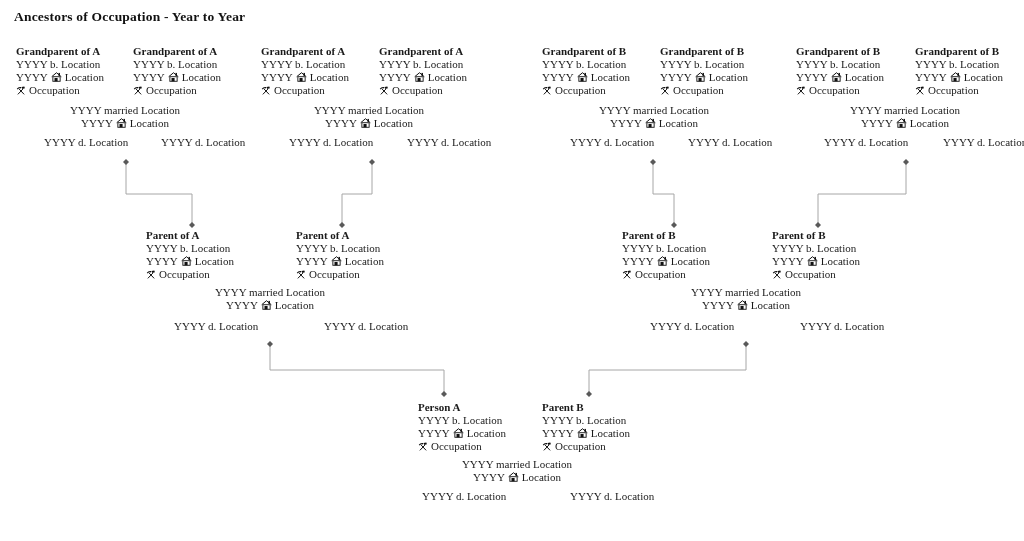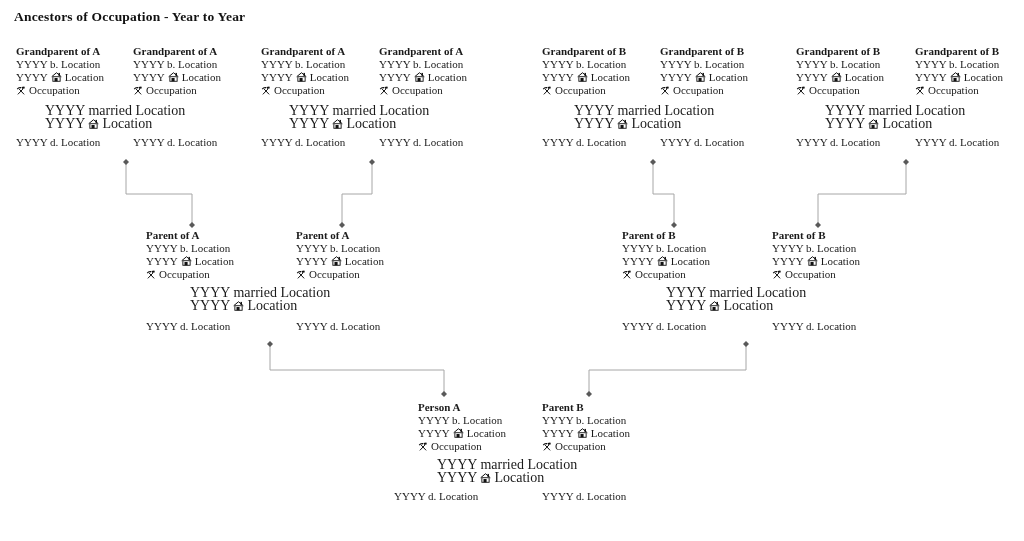--- a/index.html
+++ b/index.html
@@ -2,22 +2,22 @@
 <html><head>
 <meta charset="utf-8">
 <style>
   html,body{margin:0;padding:0;background:#ffffff;}
   .canvas{position:relative;width:1024px;height:541px;background:#ffffff;overflow:hidden;
           font-family:"Liberation Serif","DejaVu Serif",serif;color:#1a1a1a;}
   .title{position:absolute;left:14px;top:9px;font-size:13.5px;font-weight:bold;color:#111;
          letter-spacing:.2px;white-space:nowrap;}
   .block{position:absolute;font-size:11px;line-height:13px;white-space:nowrap;}
   .bname{font-weight:bold;}
-  .mblock{position:absolute;width:160px;text-align:left;font-size:14px;line-height:13px;white-space:nowrap;}
-  .death{position:absolute;font-size:11px;line-height:13px;white-space:nowrap;}
+  .mblock{position:absolute;width:160px;text-align:center;font-size:11px;line-height:13px;white-space:nowrap;}
+  .death{position:absolute;font-size:11px;line-height:13px;white-space:nowrap;margin-left:28px;}
   .icn{display:inline-block;vertical-align:-1px;margin:0 3px;}
   .bline .icn:first-child{margin-left:0;}
   .connectors{position:absolute;left:0;top:0;}
   .defs{position:absolute;width:0;height:0;overflow:hidden;}
 </style>
 </head>
 <body>
 
 <div class="canvas">
 

